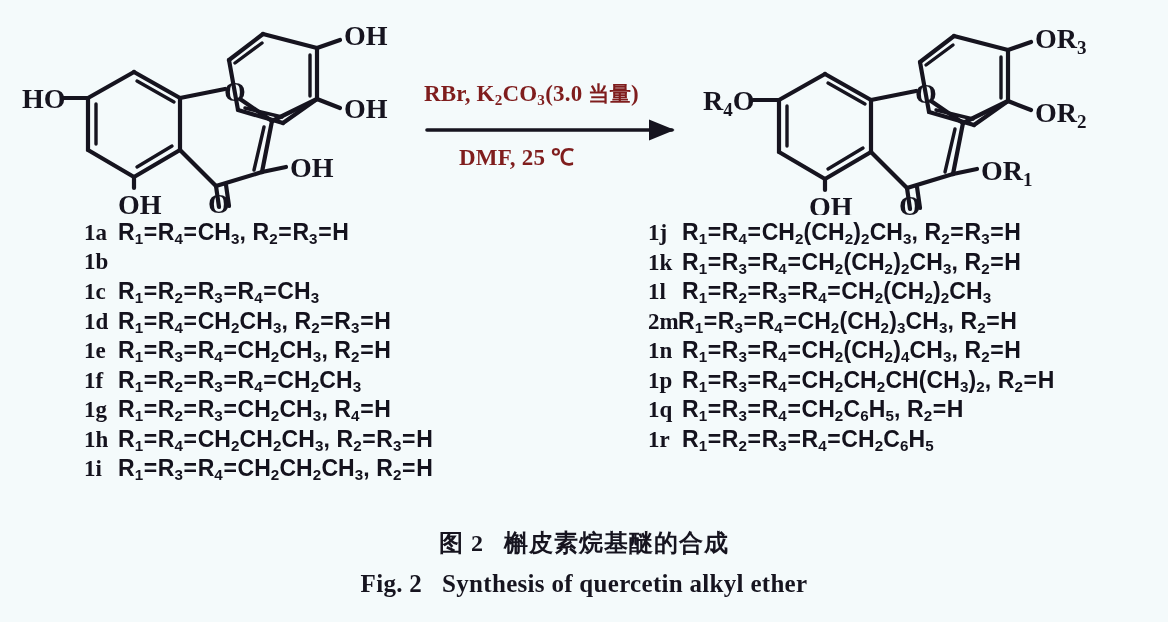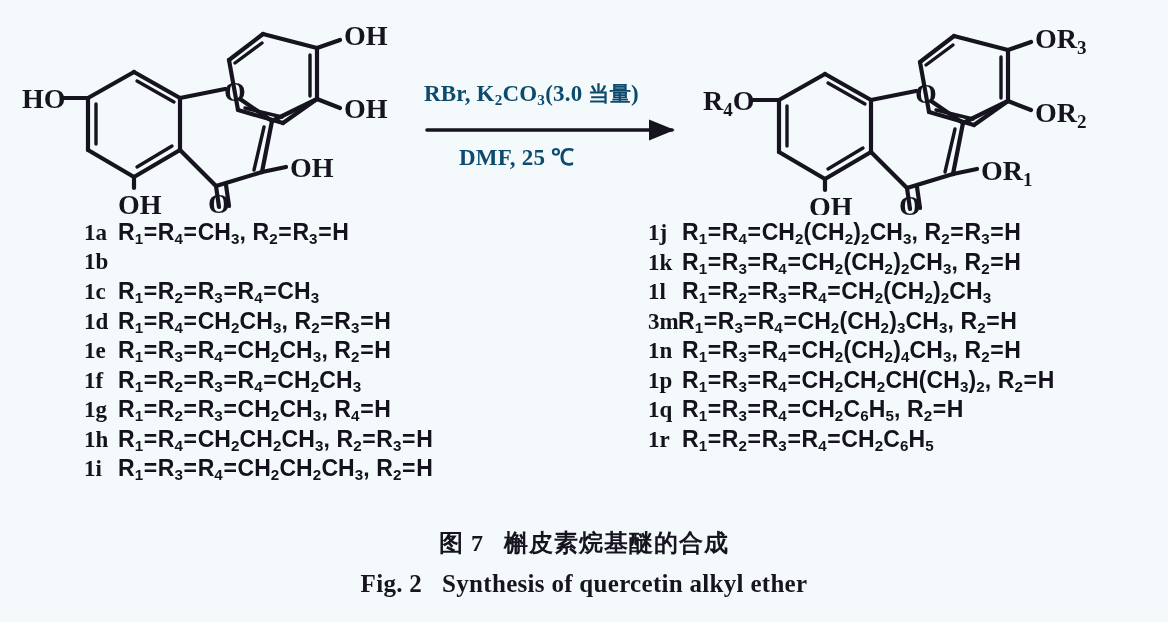--- a/index.html
+++ b/index.html
@@ -27,21 +27,21 @@
     width: 1168px;
     height: 215px;
   }
   #scheme svg { display: block; }
 
   
   .cond {
     position: absolute;
     font-family: "Liberation Serif", serif;
     font-weight: bold;
-    color: #0c4a6e;
+    color: #7f1d1d;
     white-space: nowrap;
     letter-spacing: .2px;
   }
   #cond-top {
     left: 424px;
     top: 80px;
     font-size: 23px;
   }
   #cond-bottom {
     left: 459px;
@@ -310,21 +310,21 @@
       <span class="tag">1k</span>
       <span class="formula">R<sub>1</sub><span class="eq">=</span>R<sub>3</sub><span class="eq">=</span>R<sub>4</sub><span class="eq">=</span>CH<sub>2</sub>(CH<sub>2</sub>)<sub>2</sub>CH<sub>3</sub>, R<sub>2</sub><span class="eq">=</span>H</span>
     </div>
 
     <div class="row">
       <span class="tag">1l</span>
       <span class="formula">R<sub>1</sub><span class="eq">=</span>R<sub>2</sub><span class="eq">=</span>R<sub>3</sub><span class="eq">=</span>R<sub>4</sub><span class="eq">=</span>CH<sub>2</sub>(CH<sub>2</sub>)<sub>2</sub>CH<sub>3</sub></span>
     </div>
 
     <div class="row tight">
-      <span class="tag">3m</span>
+      <span class="tag">2m</span>
       <span class="formula">R<sub>1</sub><span class="eq">=</span>R<sub>3</sub><span class="eq">=</span>R<sub>4</sub><span class="eq">=</span>CH<sub>2</sub>(CH<sub>2</sub>)<sub>3</sub>CH<sub>3</sub>, R<sub>2</sub><span class="eq">=</span>H</span>
     </div>
 
     <div class="row">
       <span class="tag">1n</span>
       <span class="formula">R<sub>1</sub><span class="eq">=</span>R<sub>3</sub><span class="eq">=</span>R<sub>4</sub><span class="eq">=</span>CH<sub>2</sub>(CH<sub>2</sub>)<sub>4</sub>CH<sub>3</sub>, R<sub>2</sub><span class="eq">=</span>H</span>
     </div>
 
 
     <div class="row">
@@ -337,19 +337,19 @@
       <span class="formula">R<sub>1</sub><span class="eq">=</span>R<sub>3</sub><span class="eq">=</span>R<sub>4</sub><span class="eq">=</span>CH<sub>2</sub>C<sub>6</sub>H<sub>5</sub>, R<sub>2</sub><span class="eq">=</span>H</span>
     </div>
 
     <div class="row">
       <span class="tag">1r</span>
       <span class="formula">R<sub>1</sub><span class="eq">=</span>R<sub>2</sub><span class="eq">=</span>R<sub>3</sub><span class="eq">=</span>R<sub>4</sub><span class="eq">=</span>CH<sub>2</sub>C<sub>6</sub>H<sub>5</sub></span>
     </div>
   </div>
 
   <div class="caption" id="caption-cn">
-    <span class="num">图 7</span><span class="cap-gap"></span><span>槲皮素烷基醚的合成</span>
+    <span class="num">图 2</span><span class="cap-gap"></span><span>槲皮素烷基醚的合成</span>
   </div>
   <div class="caption" id="caption-en">
     <span>Fig. 2</span><span class="cap-gap"></span><span>Synthesis of quercetin alkyl ether</span>
   </div>
 
 </div>
 
 </body></html>

